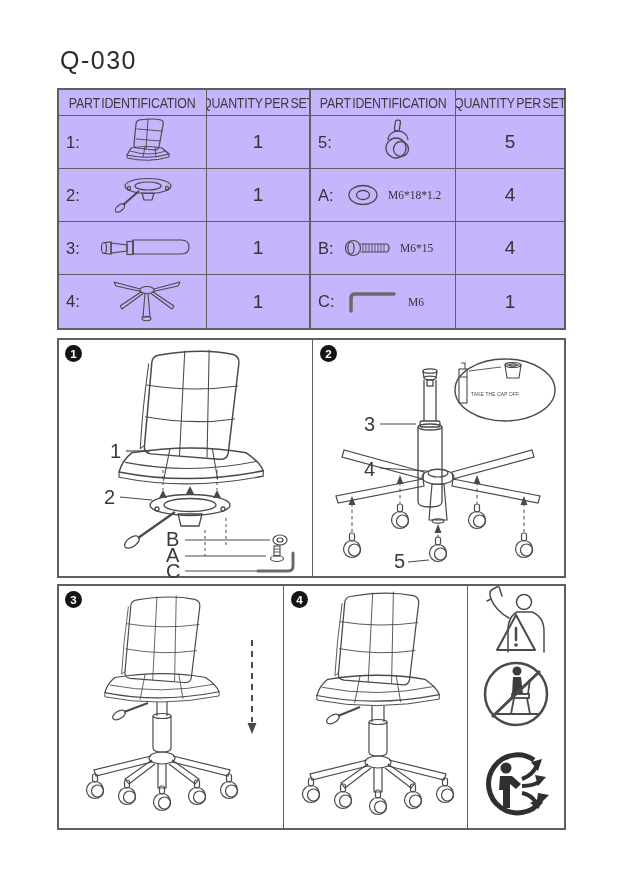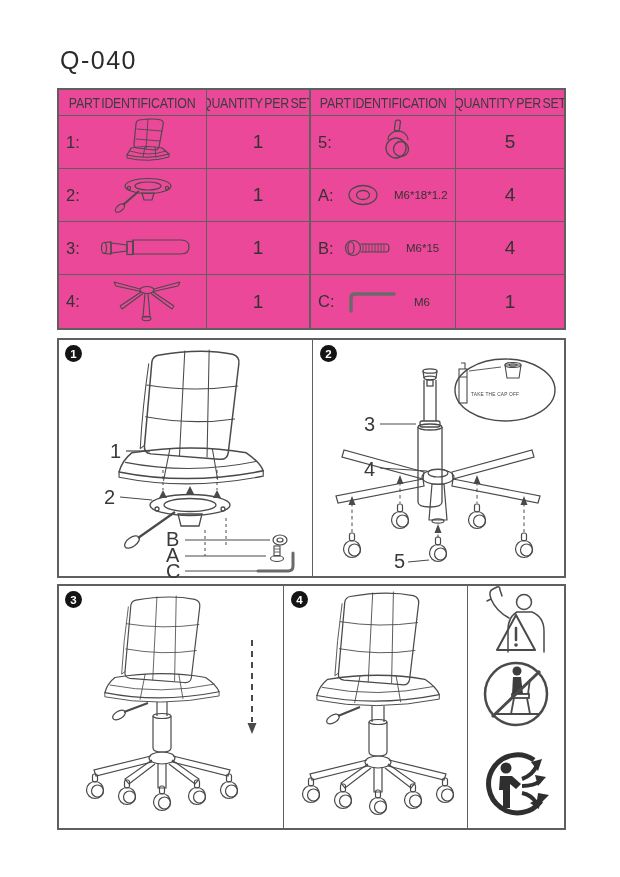--- a/index.html
+++ b/index.html
@@ -1,48 +1,48 @@
 <!DOCTYPE html>
 <html><head>
 <meta charset="utf-8">
 <style>
   html,body{margin:0;padding:0;background:#fff;}
   body{width:620px;height:877px;position:relative;font-family:"Liberation Sans",sans-serif;color:#333;}
   .title{position:absolute;left:60px;top:46px;font-size:25px;letter-spacing:1.5px;color:#2b2b2b;}
   
   .parts-table{position:absolute;left:57px;top:88px;width:509px;border:2px solid #5f5f5f;box-sizing:border-box;
     display:grid;grid-template-columns:148px 104px 145px 108px;grid-template-rows:26px repeat(4,53px);background:#fff;}
-  .cell{border-right:1px solid #5f5f5f;border-bottom:1px solid #5f5f5f;display:flex;align-items:center;box-sizing:border-box;overflow:hidden;background:#ec4899;}
+  .cell{border-right:1px solid #5f5f5f;border-bottom:1px solid #5f5f5f;display:flex;align-items:center;box-sizing:border-box;overflow:hidden;background:#c4b5fd;}
   .cell.mid{border-right:2px solid #5f5f5f;}
   .cell.lastcol{border-right:none;}
   .cell.lastrow{border-bottom:none;}
   .th{justify-content:center;font-size:15.5px;color:#3c3c3c;white-space:nowrap;}
   .th span{display:inline-block;transform:scaleX(0.80);letter-spacing:-0.3px;word-spacing:-2px;}
   .qty{justify-content:center;font-size:19px;color:#333;}
   .plabel{font-size:16.5px;color:#333;margin-left:7px;min-width:22px;flex:0 0 auto;}
   .picon{flex:1;display:flex;justify-content:center;align-items:center;}
   .picon.leftish{flex:0 0 auto;margin-left:4px;}
-  .spec{font-size:11.5px;color:#333;margin-left:12px;white-space:nowrap;}
+  .spec{font-size:11.5px;color:#333;margin-left:6px;white-space:nowrap;font-family:Liberation Serif, serif;}
   
   .box{position:absolute;border:2px solid #5f5f5f;box-sizing:border-box;background:#fff;}
   #box-top{left:57px;top:338px;width:509px;height:240px;}
   #box-bottom{left:57px;top:584px;width:509px;height:246px;}
   .vdiv{position:absolute;top:0;bottom:0;width:1px;background:#5f5f5f;}
   .badge{position:absolute;width:17px;height:17px;border-radius:50%;background:#141414;color:#fff;
     font-size:11.5px;font-weight:bold;display:flex;align-items:center;justify-content:center;z-index:5;}
   
   .art{position:absolute;left:0;top:0;width:620px;height:877px;pointer-events:none;z-index:3;}
   svg text{font-family:"Liberation Sans",sans-serif;}
   .co{font-size:20px;fill:#3a3a3a;}
   .tiny{font-size:4.8px;fill:#444;letter-spacing:0.2px;}
 </style>
 </head>
 <body>
 
-<div class="title">Q-040</div>
+<div class="title">Q-030</div>
 
 <div class="parts-table">
   <div class="cell th">
       <span>PART IDENTIFICATION</span>
     </div>
   <div class="cell th mid">
       <span>QUANTITY PER SET</span>
     </div>
   <div class="cell th">
       <span>PART IDENTIFICATION</span>

